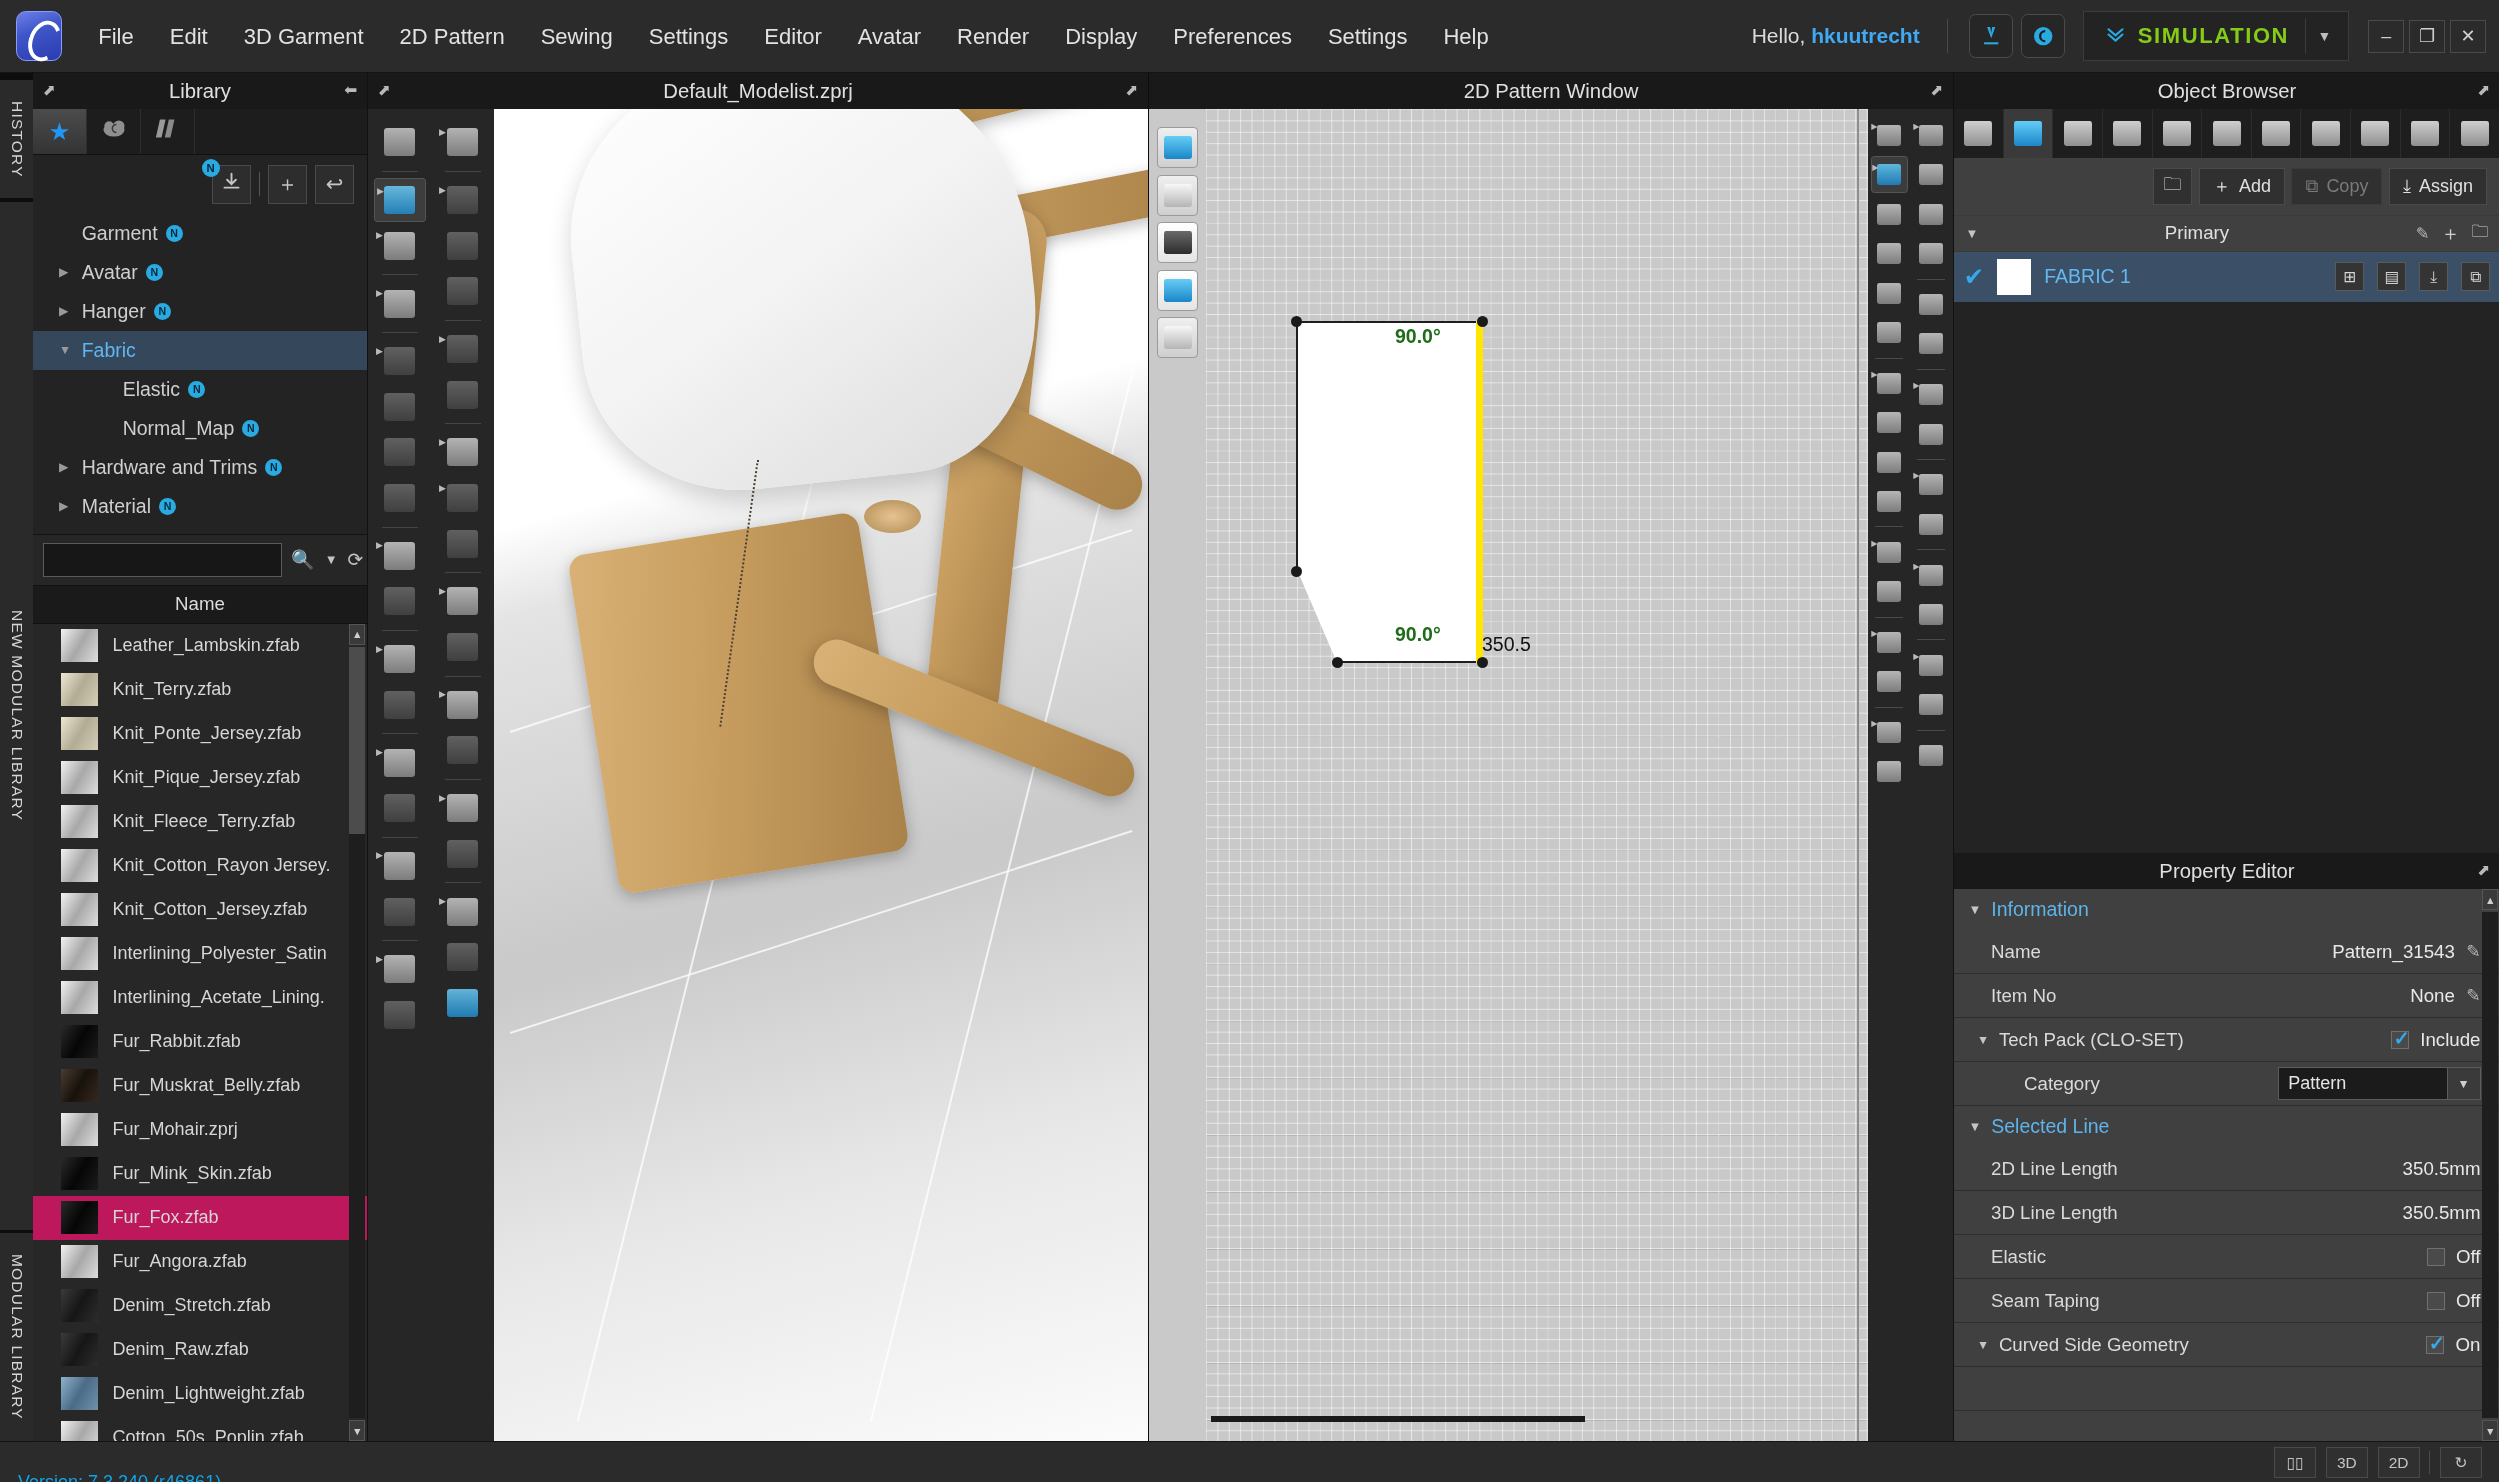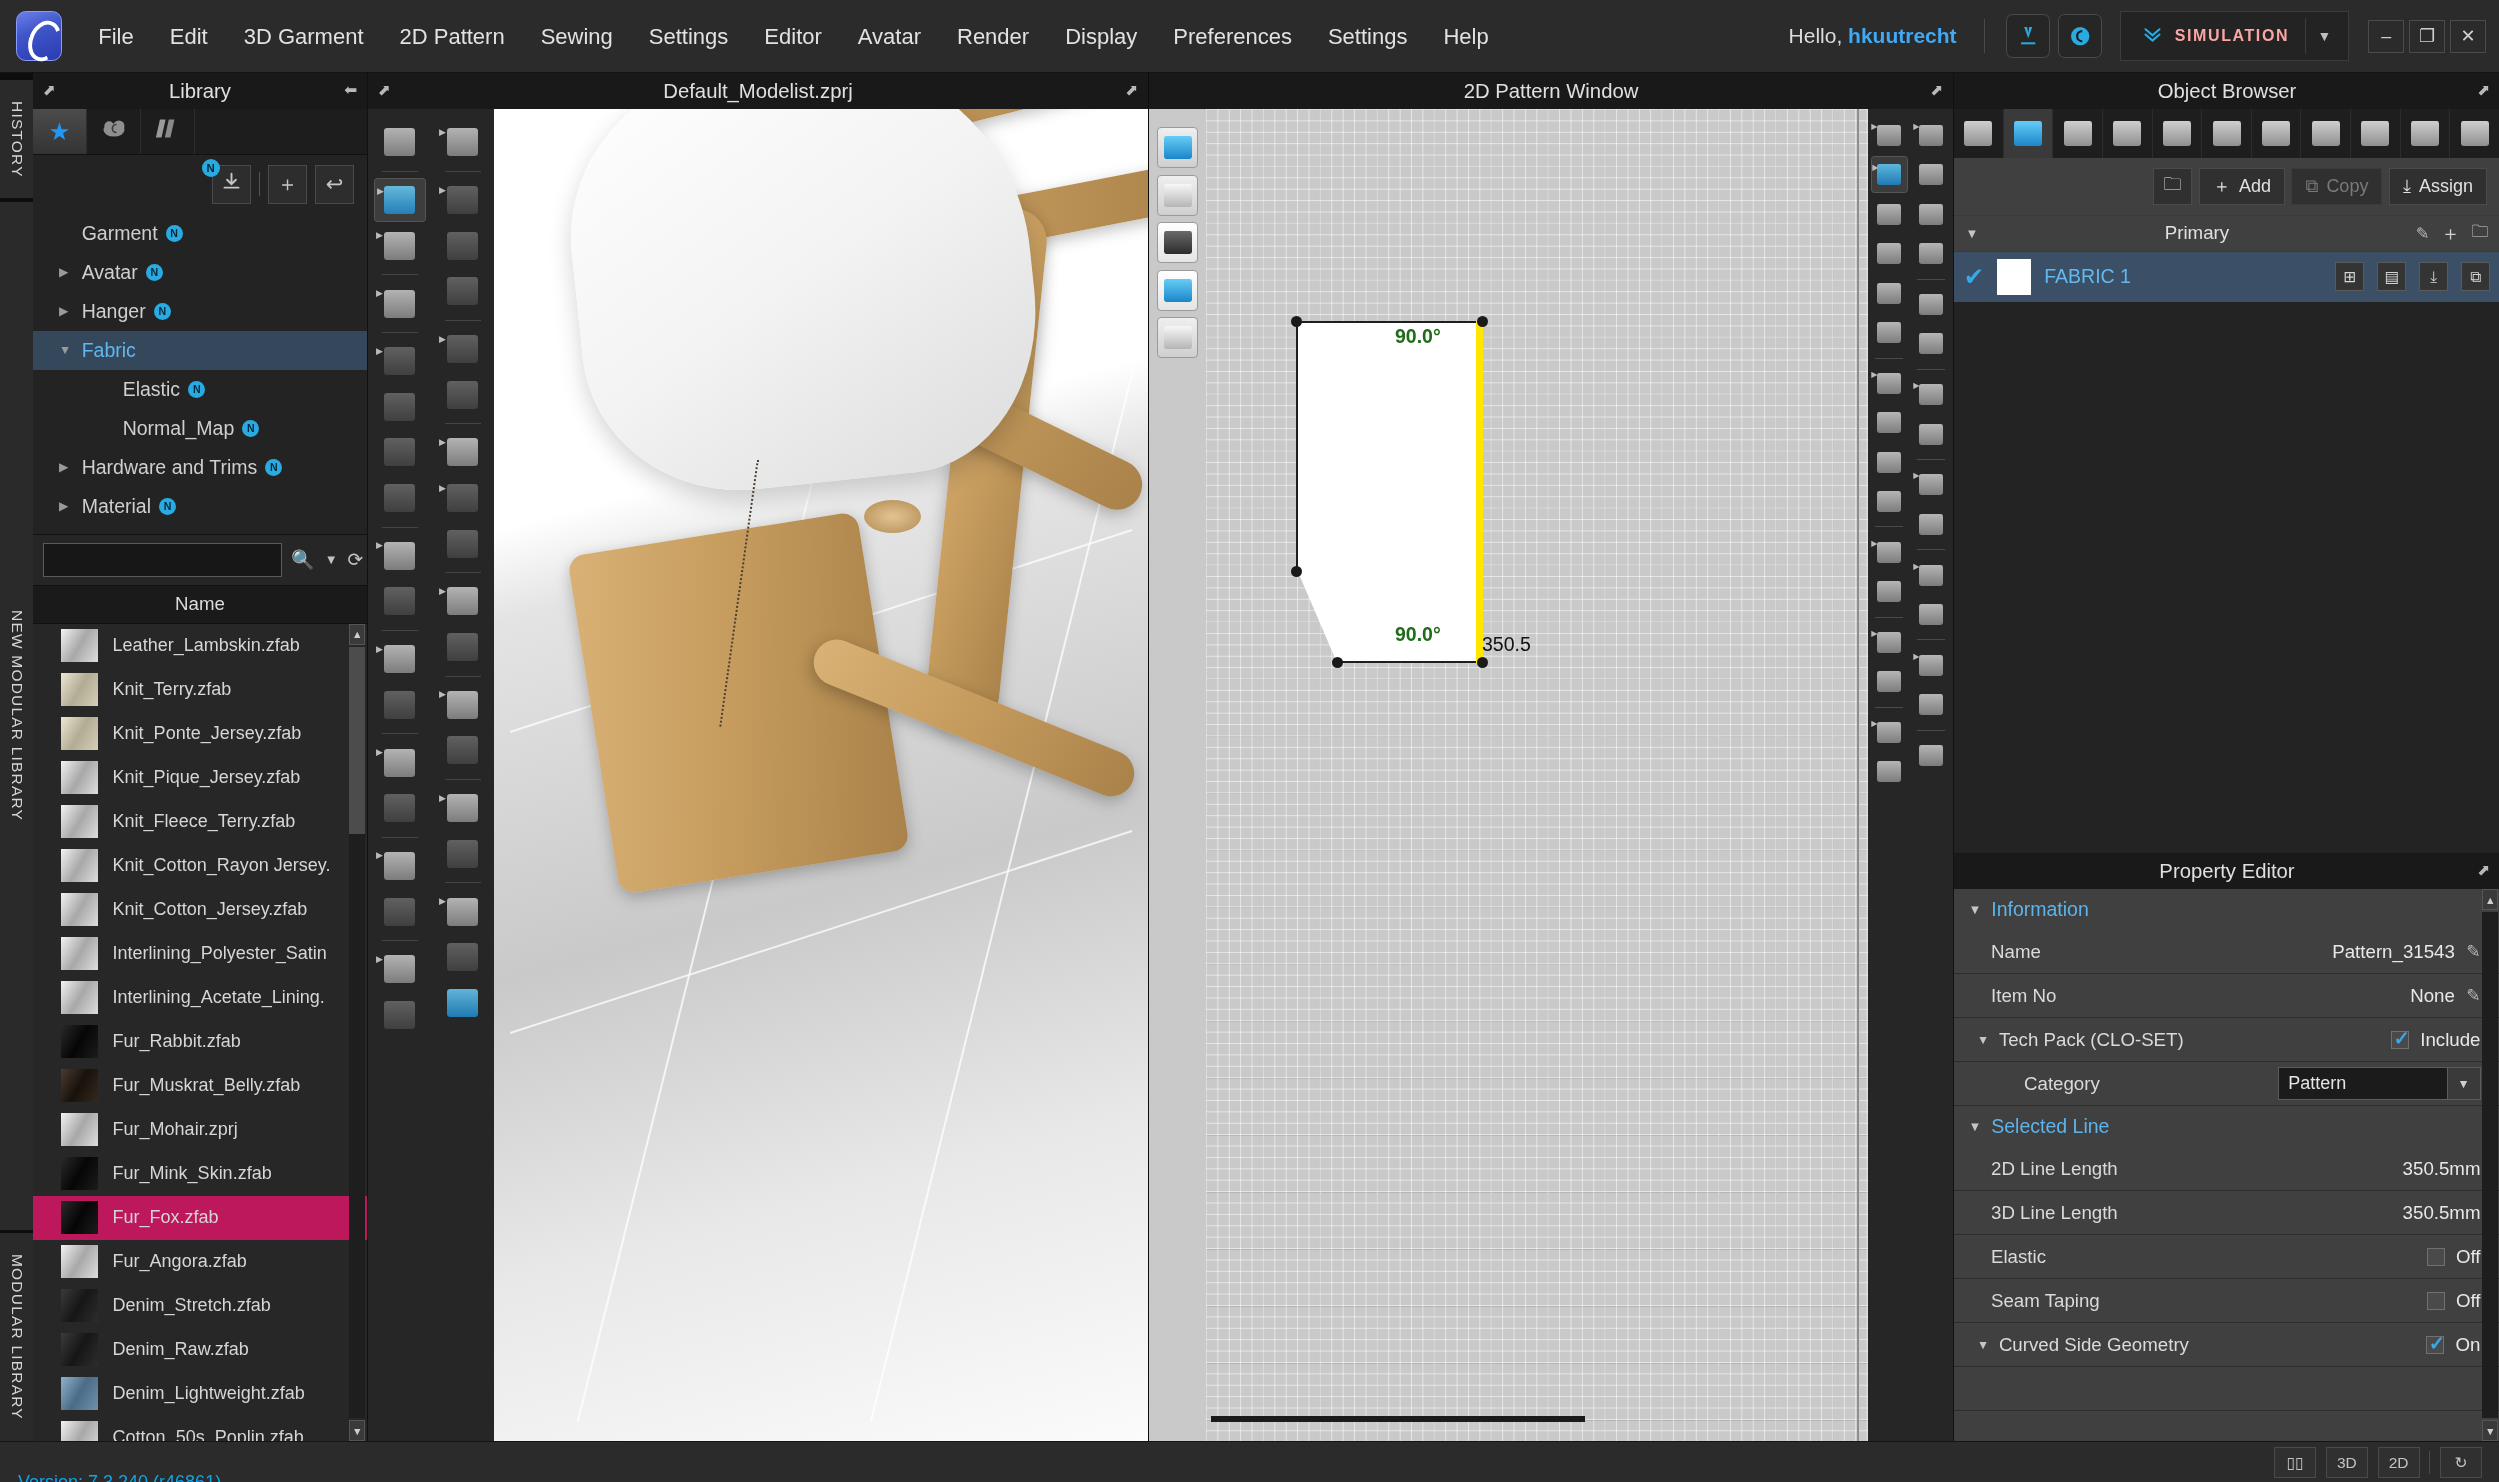--- a/index.html
+++ b/index.html
@@ -22,21 +22,21 @@
     border:4.1px solid #ffffff;border-right-color:transparent;transform:rotate(22deg);}
   .menuitem{ padding:0 18px; font-size:22px; color:#e2e2e2; line-height:73px; height:73px; white-space:nowrap; cursor:default;}
   .mb-right{ margin-left:auto; display:flex; align-items:center; gap:0; padding-right:14px;}
   .hello{ font-size:21px; color:#dcdcdc; margin-right:14.6px; white-space:nowrap;}
   .hello b{ color:#3fa9f5; font-weight:bold; }
   .vsep{ width:0.8px;height:34px;background:#4a4a4a;margin:0 13px;}
   .sqbtn{ width:44px;height:44px;border:0.8px solid #4b4b4b;border-radius:6.5px;background:#262626;
     display:flex;align-items:center;justify-content:center;margin-left:8.1px;}
   .sim-wrap{ margin-left:18px;display:flex;align-items:center;background:#232323;border:0.8px solid #3c3c3c;height:50px;padding:0 4.9px;}
   .sim-btn{display:flex;align-items:center;gap:11.4px;padding:0 16.3px;height:49px;}
-  .sim-label{font-size:16px;letter-spacing:1.6px;color:#fca5a5;font-weight:bold;}
+  .sim-label{font-size:22px;letter-spacing:1.6px;color:#84cc16;font-weight:bold;}
   .sim-div{width:0.8px;height:36px;background:#3c3c3c;}
   .sim-arrow{padding:0 11.4px;font-size:14px;color:#bdbdbd;}
   .wbtns{display:flex;gap:4.9px;margin-left:19.5px;}
   .wbtn{width:36px;height:33px;border:0.8px solid #4b4b4b;display:flex;align-items:center;justify-content:center;
     font-size:18px;color:#cfcfcf;background:#2b2b2b;}
 
   
   .body{ flex:1; display:flex; min-height:0; }
 
   

